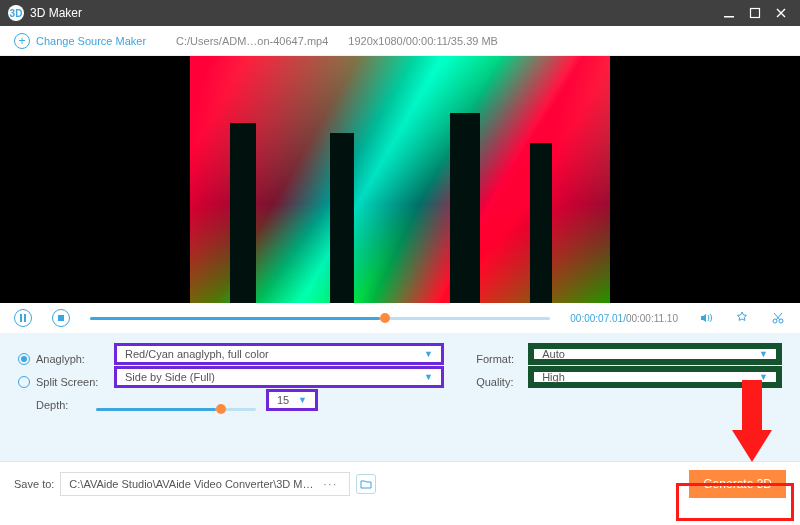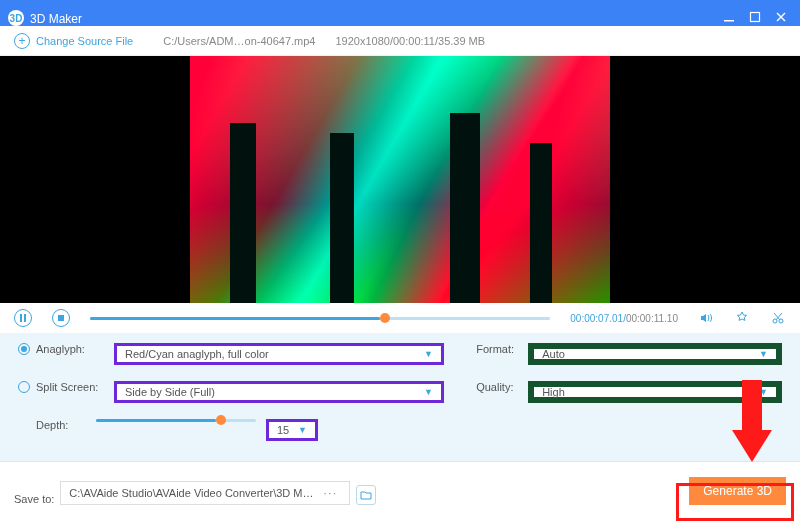--- a/index.html
+++ b/index.html
@@ -1,17 +1,17 @@
 <!DOCTYPE html>
 <html><head>
 <meta charset="utf-8">
 <style>
   * { box-sizing: border-box; margin: 0; padding: 0; font-family: Arial, sans-serif; }
   body { width: 800px; height: 525px; overflow: hidden; background: #fff; }
-  .titlebar { height: 26px; background: #3b82f6; display: flex; align-items: flex-end; padding: 0 8px; color: #fff; font-size: 12px; }
+  .titlebar { height: 26px; background: #404040; display: flex; align-items: center; padding: 0 8px; color: #fff; font-size: 12px; }
   .titlebar .logo { width: 16px; height: 16px; background: #fff; border-radius: 50%; margin-right: 6px; display:flex;align-items:center;justify-content:center;color:#3da5e0;font-size:10px;font-weight:bold;}
   .titlebar .spacer { flex: 1; }
   .titlebar .winbtn { width: 22px; height: 18px; display: flex; align-items: center; justify-content: center; margin-left: 4px; cursor: pointer; }
   .toolbar { height: 30px; display: flex; align-items: center; padding: 0 14px; font-size: 11px; color: #555; border-bottom: 1px solid #eee; }
   .change-src { display: flex; align-items: center; color: #3da5e0; cursor: pointer; margin-right: 30px; }
   .plus-icon { width: 16px; height: 16px; border: 1px solid #3da5e0; border-radius: 50%; display: flex; align-items: center; justify-content: center; margin-right: 6px; font-size: 12px; line-height:1;}
   .fileinfo { color: #888; margin-right: 20px; }
   .preview { height: 247px; background: #000; display: flex; align-items: center; justify-content: center; }
   .preview-img { width: 420px; height: 247px; background: linear-gradient(120deg, rgba(255,0,60,.9) 0%, rgba(255,0,60,.3) 30%, rgba(0,255,230,.7) 45%, rgba(0,255,230,.3) 55%, rgba(255,0,60,.8) 70%, rgba(255,0,60,.2) 100%), linear-gradient(180deg,#4a6 0%, #233 60%, #1a2 100%); position: relative; filter: saturate(1.4) contrast(1.1); }
   .tree { position:absolute; bottom:0; width:18px; background:#0a1a18; }
@@ -23,35 +23,35 @@
   .pbtn { width: 18px; height: 18px; border: 1px solid #3da5e0; border-radius: 50%; display: flex; align-items: center; justify-content: center; cursor: pointer; }
   .seek { flex: 1; height: 3px; background: #bde0f2; position: relative; border-radius:2px;}
   .seek .fill { position:absolute;left:0;top:0;bottom:0;width:63%;background:#3da5e0;border-radius:2px;}
   .seek .thumb { position: absolute; left: 63%; top: -4px; width: 10px; height: 10px; background: #ff8a3d; border-radius: 50%; }
   .timecode { font-size: 10px; }
   .timecode .cur{color:#3da5e0}.timecode .tot{color:#888}
   .smicon { width: 16px; height: 16px; color: #3da5e0; cursor: pointer; display:flex;align-items:center;justify-content:center;}
   .settings { height: 128px; background: #eaf5fc; padding: 10px 18px; display: flex; font-size: 11px; color: #555; }
   .left { flex: 1.4; }
   .right { flex: 1; padding-left: 30px; }
-  .row { display: flex; align-items: flex-start; margin-bottom: 16px; }
+  .row { display: flex; align-items: flex-end; margin-bottom: 1px; }
   .radio { width: 12px; height: 12px; border: 1px solid #3da5e0; border-radius: 50%; margin-right: 6px; display:inline-flex;align-items:center;justify-content:center;}
   .radio.sel::after{content:"";width:6px;height:6px;background:#3da5e0;border-radius:50%;}
   .rlabel { width: 78px; }
   .select { flex: 1; max-width: 330px; height: 22px; border: 3px solid #6d28d9; background: #fff; display: flex; align-items: center; padding: 0 8px; justify-content: space-between; cursor: pointer; }
   .select.small{max-width:52px}
   .caret { color: #3da5e0; font-size: 9px; }
   .chk { width: 12px; height: 12px; border: 1px solid #3da5e0; margin-left: 18px; margin-right: 6px; }
   .depthslider { width: 160px; height: 3px; background: #bde0f2; position: relative; margin-right: 10px; border-radius:2px;}
   .depthslider .dfill{position:absolute;left:0;top:0;bottom:0;width:75%;background:#3da5e0;border-radius:2px;}
   .depthslider .dthumb { position: absolute; left: 75%; top: -4px; width: 10px; height: 10px; background: #ff8a3d; border-radius: 50%; }
   .rtlabel { width: 52px; }
   .rtselect { flex: 1; height: 22px; border: 6px solid #14532d; background: #fff; display: flex; align-items: center; padding: 0 8px; justify-content: space-between; cursor: pointer; }
   .arrow-anno { position: absolute; right: 24px; top: 380px; width: 48px; height: 90px; pointer-events:none;}
-  .savebar { height: 44px; border-top: 1px solid #e4e4e4; display: flex; align-items: flex-end; padding: 0 14px; font-size: 11px; color: #555; }
+  .savebar { height: 44px; border-top: 1px solid #e4e4e4; display: flex; align-items: center; padding: 0 14px; font-size: 11px; color: #555; }
   .saveto-input { width: 290px; height: 24px; border: 1px solid #ddd; display: flex; align-items: center; padding: 0 8px; margin-left: 6px; justify-content: space-between; }
   .dots{letter-spacing:1px;color:#888;cursor:pointer;padding:0 4px;}
   .folder-icon{width:20px;height:20px;margin-left:6px;color:#3da5e0;cursor:pointer;display:flex;align-items:center;justify-content:center;border:1px solid #bcd9ea;border-radius:3px;}
   .genbtn { margin-left: auto; height: 28px; padding: 0 14px; background: #ff8a3d; color: #fff; display: flex; align-items: center; cursor: pointer; font-size: 12px; }
   .gen-highlight { position: absolute; right: 6px; bottom: 4px; width: 118px; height: 38px; border: 3px solid #ff1a1a; pointer-events: none; }
   .wrapper{position:relative;width:800px;height:525px;}
 </style>
 </head>
 <body>
 <div class="wrapper">
@@ -73,21 +73,21 @@
   <div class="winbtn">
         <svg width="12" height="12">
           <path d="M2 2 L10 10 M10 2 L2 10" stroke="#fff" stroke-width="1.4"></path>
         </svg>
       </div>
 </div>
 
 <div class="toolbar">
   <div class="change-src">
     <span class="plus-icon">+</span>
-    <span>Change Source File</span>
+    <span>Change Source Maker</span>
   </div>
   <span class="fileinfo">C:/Users/ADM…on-40647.mp4</span>
   <span class="fileinfo">1920x1080/00:00:11/35.39 MB</span>
 </div>
 
 <div class="preview">
   <div class="preview-img">
     <div class="tree t1"></div>
         <div class="tree t2"></div>
         <div class="tree t3"></div>

